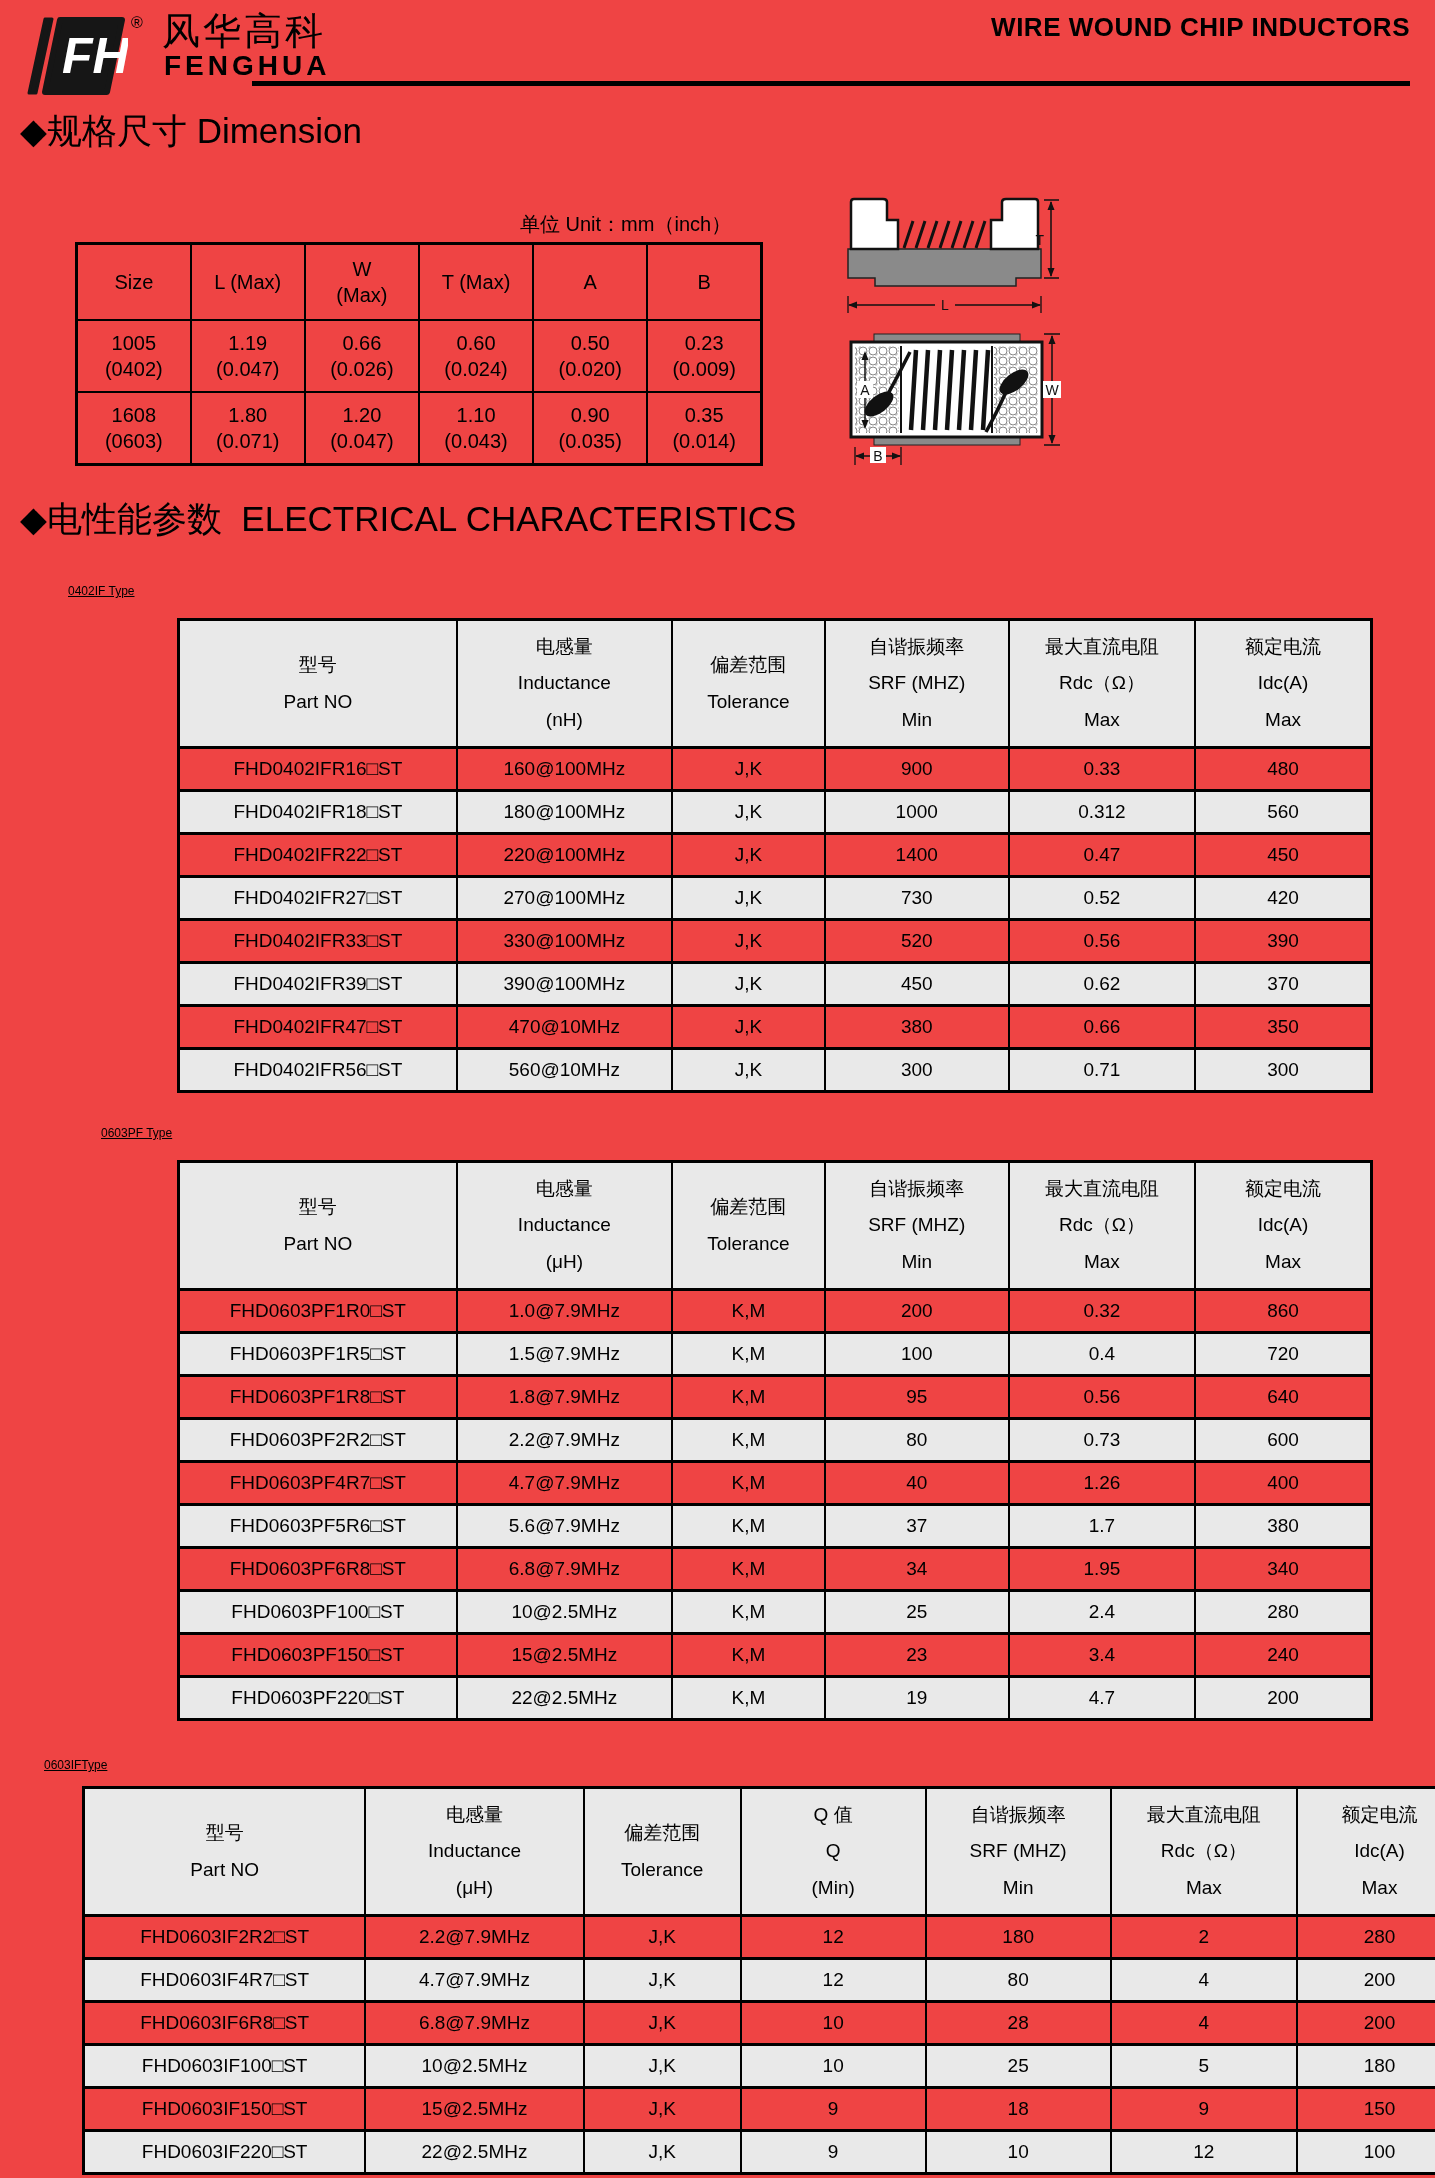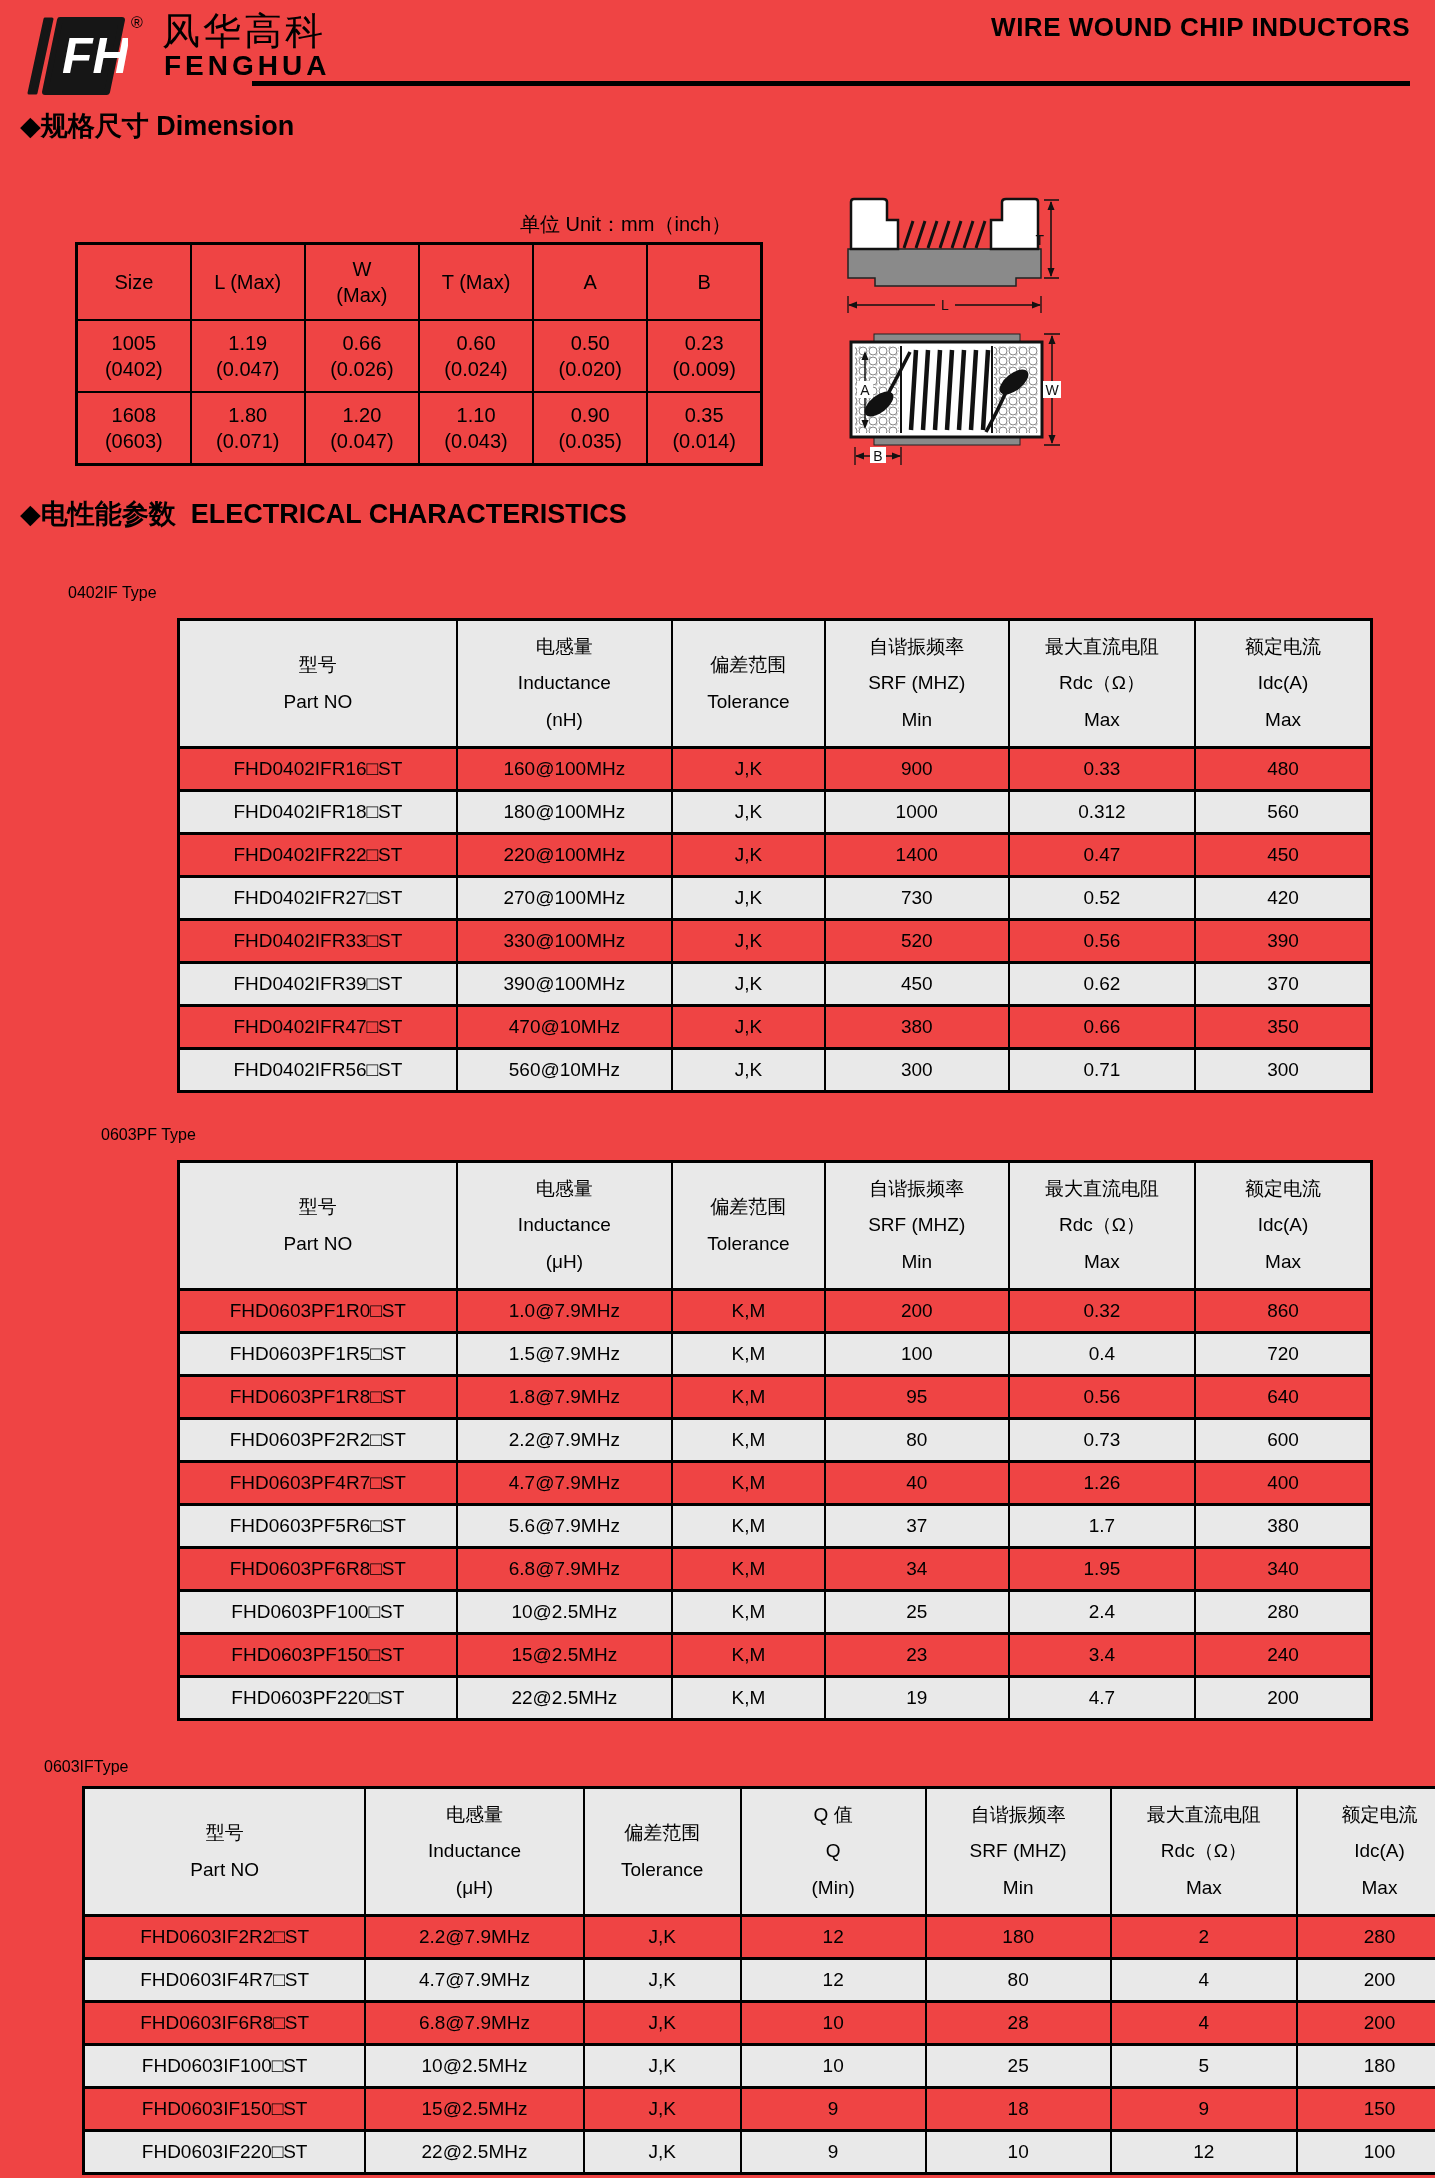--- a/index.html
+++ b/index.html
@@ -10,22 +10,22 @@
 
   
   .logo-mark { position:absolute; left:26px; top:16px; width:102px; height:80px; }
   .reg-mark  { position:absolute; left:131px; top:14px; font-size:16px; }
   .brand-cn  { position:absolute; left:162px; top:6px;  font-size:38px; font-weight:normal; letter-spacing:3px; }
   .brand-en  { position:absolute; left:164px; top:50px; font-size:28px; font-weight:bold; letter-spacing:4px; }
   .doc-title { position:absolute; right:25px; top:12px; font-size:26px; font-weight:bold; letter-spacing:0.5px; }
   .hdr-rule  { position:absolute; left:252px; top:81px; width:1158px; height:5px; background:#000; }
 
   
-  .sec-heading  { position:absolute; left:20px; font-size:27px; font-weight:700; white-space:pre; }
-  .type-label   { position:absolute; font-size:16px; }
+  .sec-heading  { position:absolute; left:20px; font-size:35px; font-weight:400; white-space:pre; }
+  .type-label   { position:absolute; font-size:12px;text-decoration:underline; }
   .unit-note    { position:absolute; left:520px; top:211px; font-size:20px; }
 
   
   .dtable-wrap { position:absolute; left:75px; top:242px; width:688px; }
   table.dtable { width:100%; border-collapse:collapse; table-layout:fixed; border:3px solid #000;
                  font-size:20px; text-align:center; }
   .dtable th, .dtable td { border:2.5px solid #000; white-space:pre-line; line-height:1.32;
                  font-weight:400; padding:4px 2px; }
   .dtable thead th { height:66px; }
   .dtable tbody td { height:62px; }

